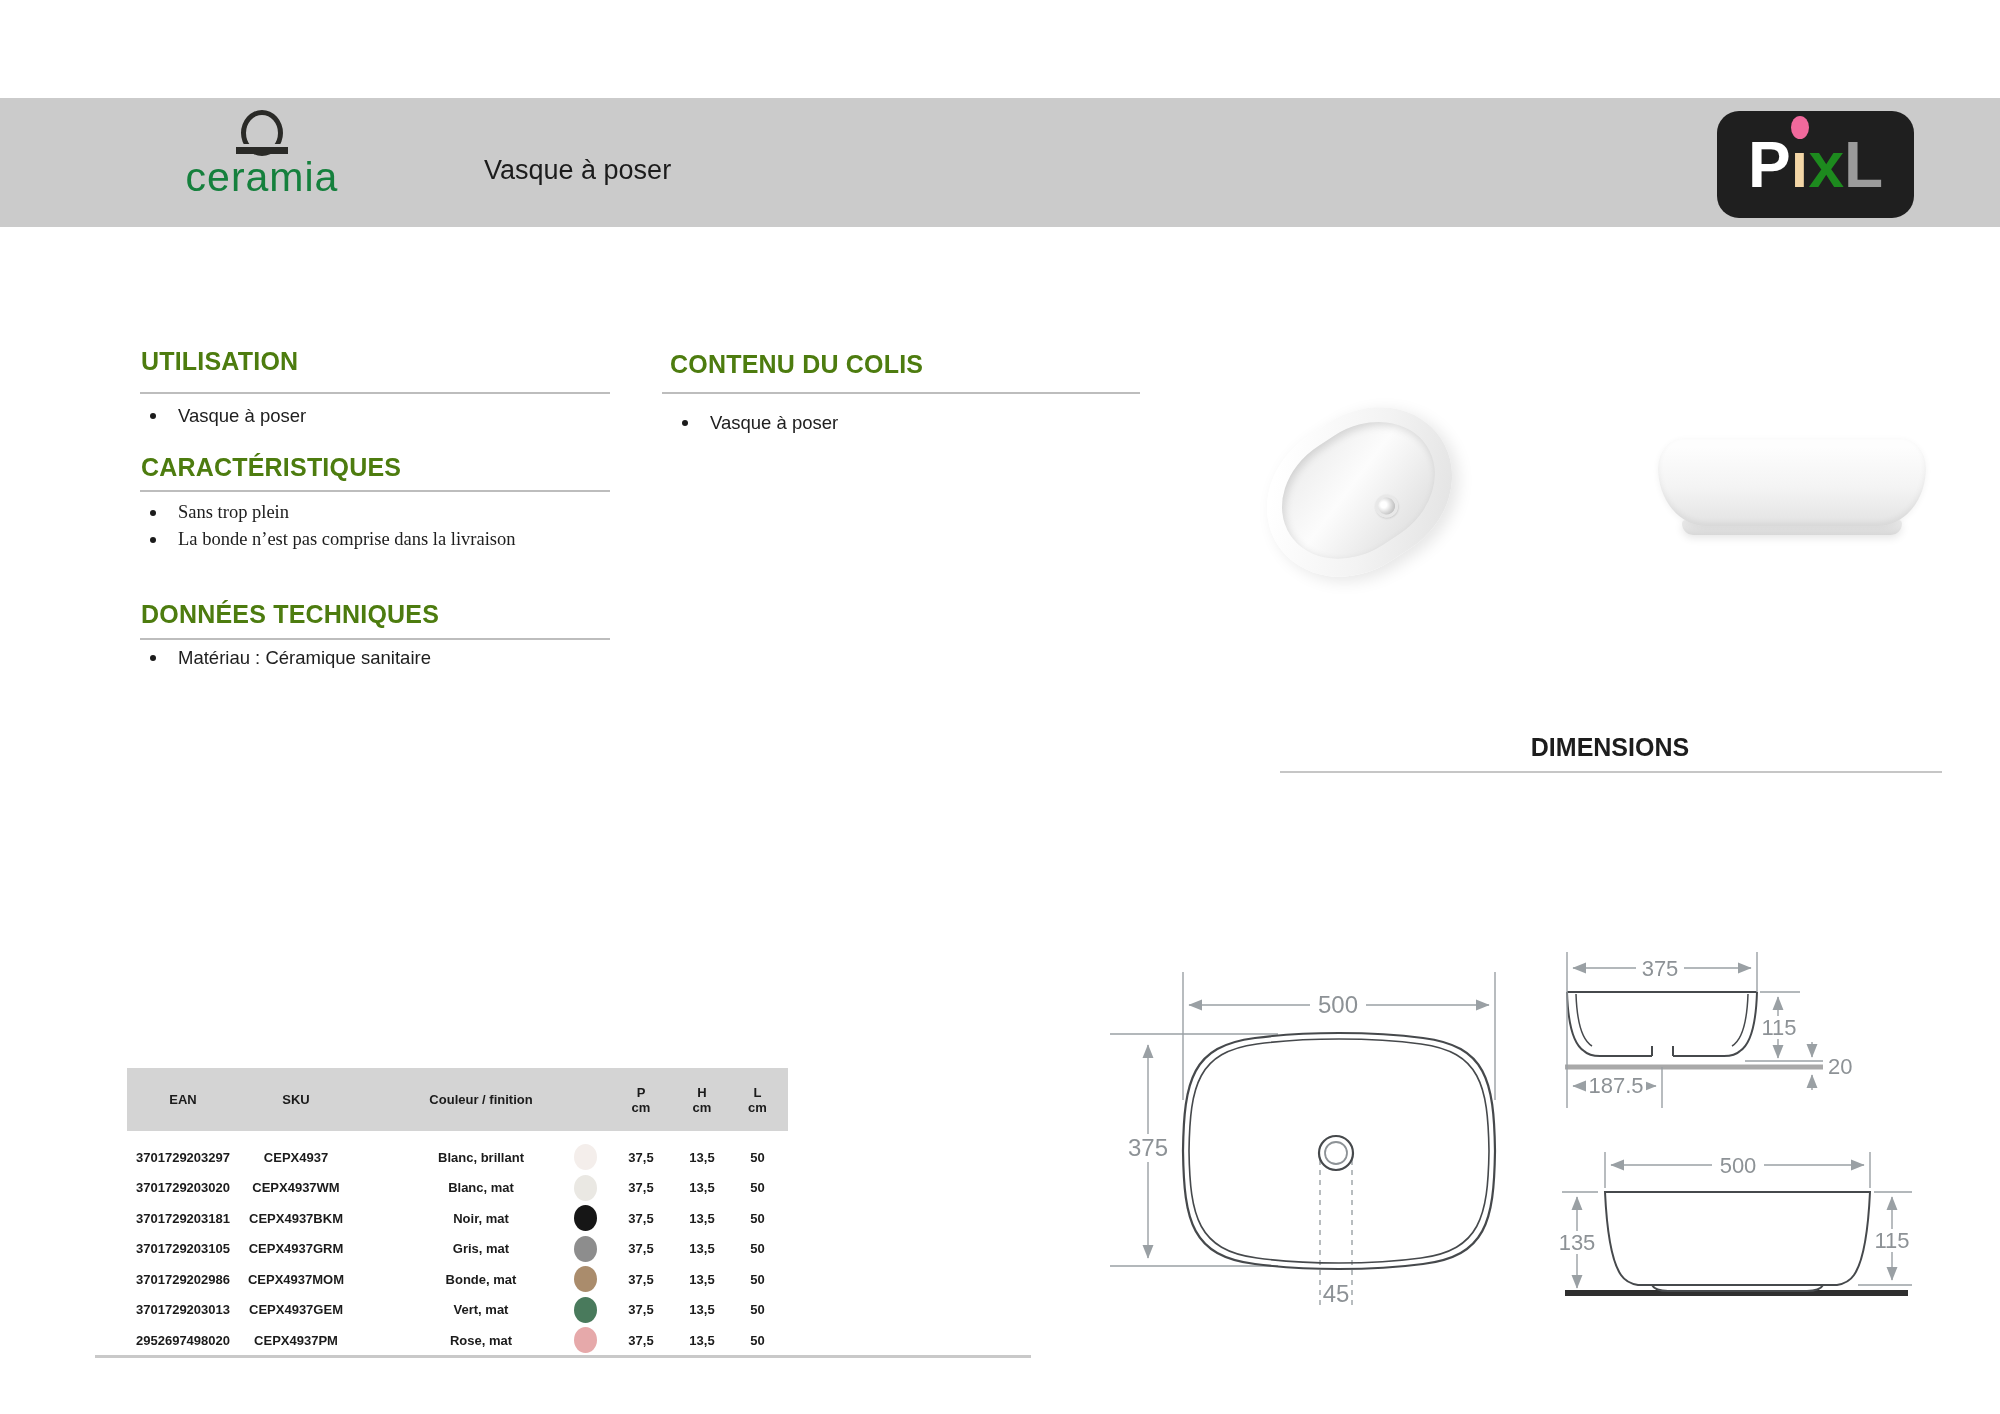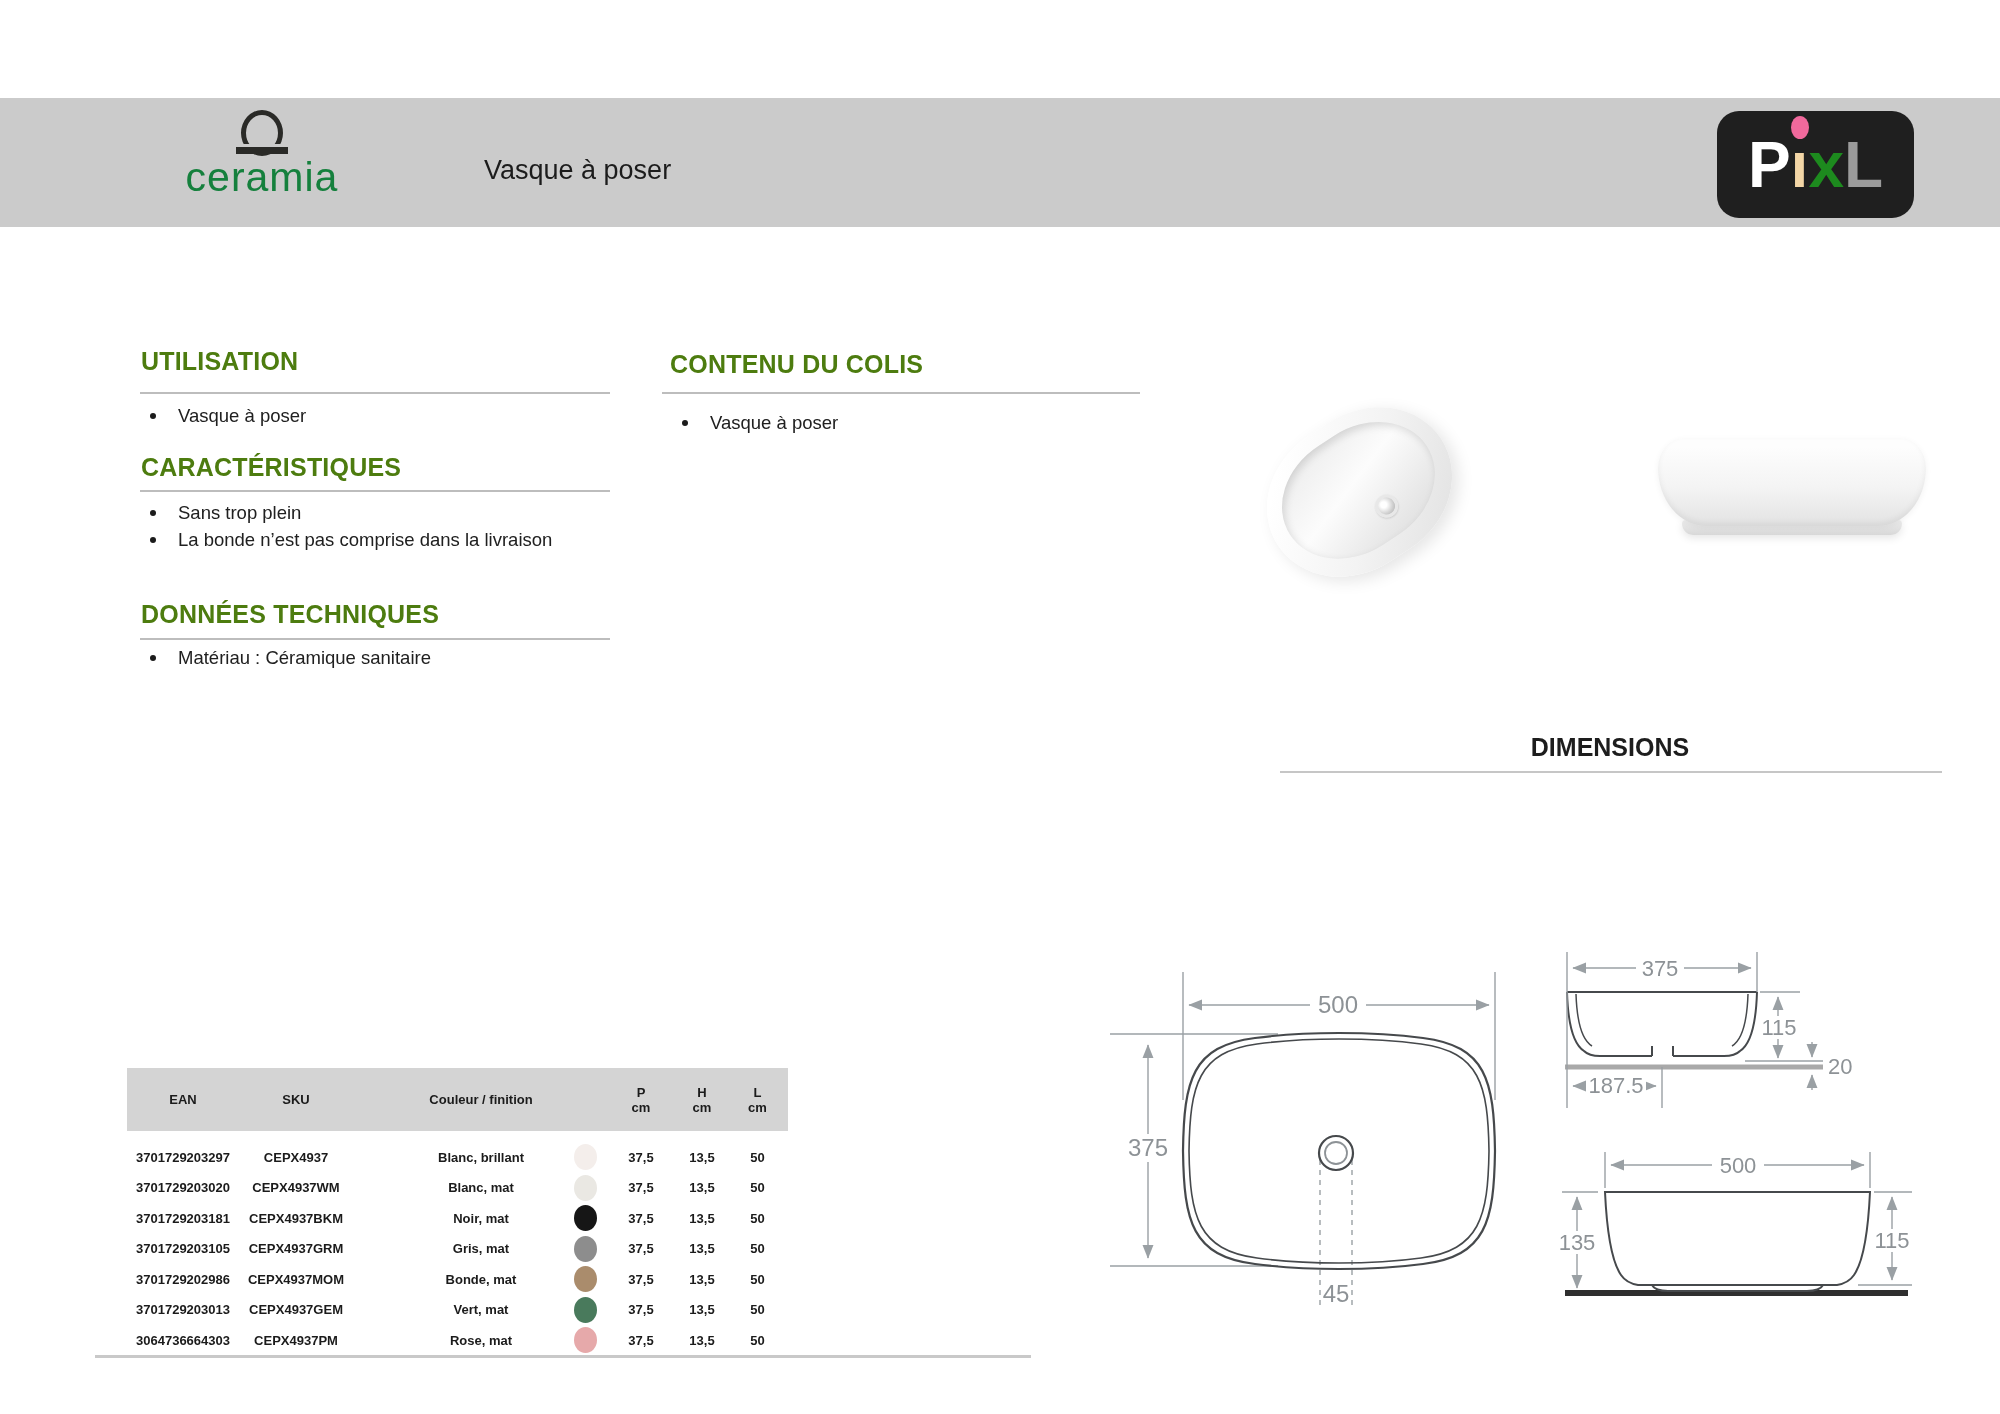--- a/index.html
+++ b/index.html
@@ -102,21 +102,21 @@
   </div>
 
   <div class="sec-h" style="left:141px; top:347px;">UTILISATION</div>
   <div class="rule" style="left:140px; top:392px; width:470px;"></div>
   <ul class="bullets" style="left:140px; top:402px;">
     <li>Vasque à poser</li>
   </ul>
 
   <div class="sec-h" style="left:141px; top:453px;">CARACTÉRISTIQUES</div>
   <div class="rule" style="left:140px; top:490px; width:470px;"></div>
-  <ul class="bullets" style="left:140px; top:499px;">
+  <ul class="bullets" style="left:140px; top:499px;font-family:Liberation Serif, serif;">
     <li>Sans trop plein</li>
     <li>La bonde n’est pas comprise dans la livraison</li>
   </ul>
 
   <div class="sec-h" style="left:670px; top:350px;">CONTENU DU COLIS</div>
   <div class="rule" style="left:662px; top:392px; width:478px;"></div>
   <ul class="bullets" style="left:672px; top:409px;">
     <li>Vasque à poser</li>
   </ul>
 
@@ -315,21 +315,21 @@
         <div class="t-cell c-sku">CEPX4937GEM</div>
         <div class="t-cell c-col">Vert, mat</div>
         <div class="t-cell c-sw">
             <span class="swatch" style="background-color: rgb(73, 122, 92);"></span>
           </div>
         <div class="t-cell c-p">37,5</div>
         <div class="t-cell c-h">13,5</div>
         <div class="t-cell c-l">50</div>
       </div>
       <div class="t-row">
-        <div class="t-cell c-ean">3064736664303</div>
+        <div class="t-cell c-ean">2952697498020</div>
         <div class="t-cell c-sku">CEPX4937PM</div>
         <div class="t-cell c-col">Rose, mat</div>
         <div class="t-cell c-sw">
             <span class="swatch" style="background-color: rgb(230, 169, 170);"></span>
           </div>
         <div class="t-cell c-p">37,5</div>
         <div class="t-cell c-h">13,5</div>
         <div class="t-cell c-l">50</div>
       </div>
     </div>

